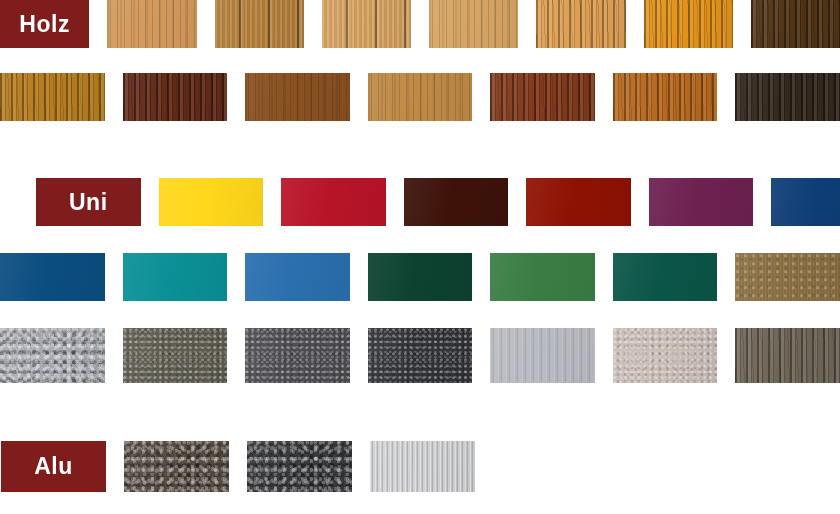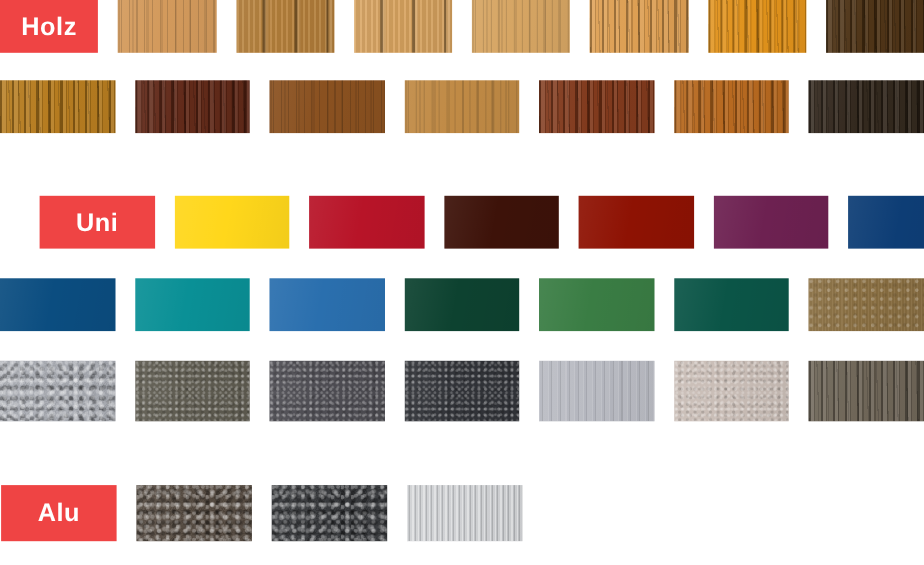--- a/index.html
+++ b/index.html
@@ -24,21 +24,21 @@
     left: 0;
     width: 840px;
     display: flex;
   }
   .cell {
     position: relative;
     box-sizing: border-box;
     overflow: hidden;
   }
   .label-cell {
-    background: #ef4444;
+    background: #7f1d1d;
     display: flex;
     align-items: center;
     justify-content: center;
     text-align: center;
   }
   .label-cell .label-text {
     color: #ffffff;
     font-weight: bold;
     font-size: 23px;
     letter-spacing: 0.5px;

